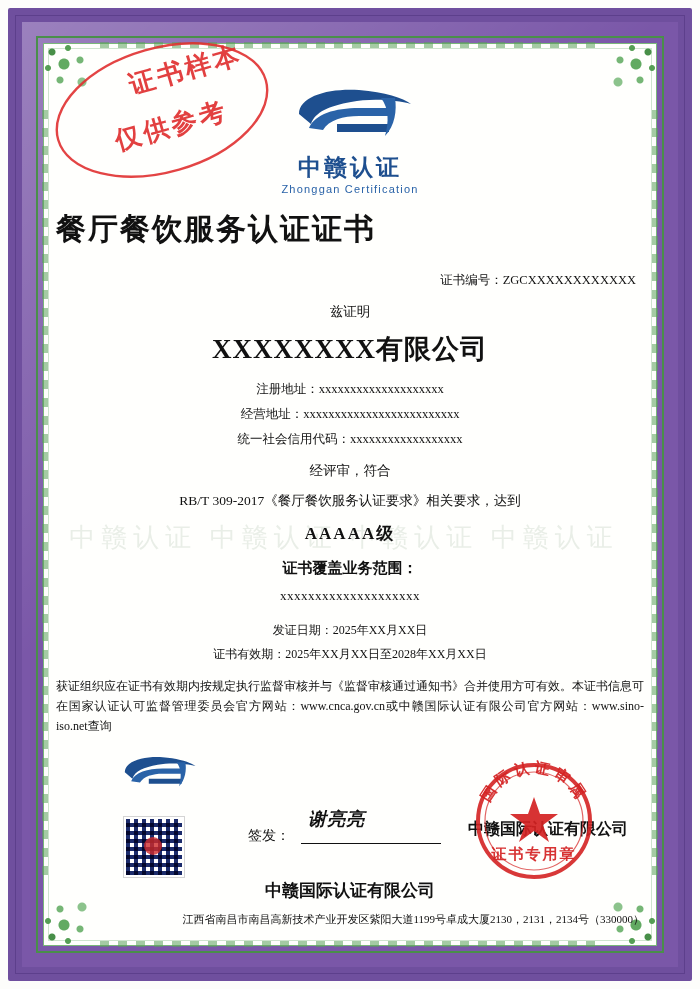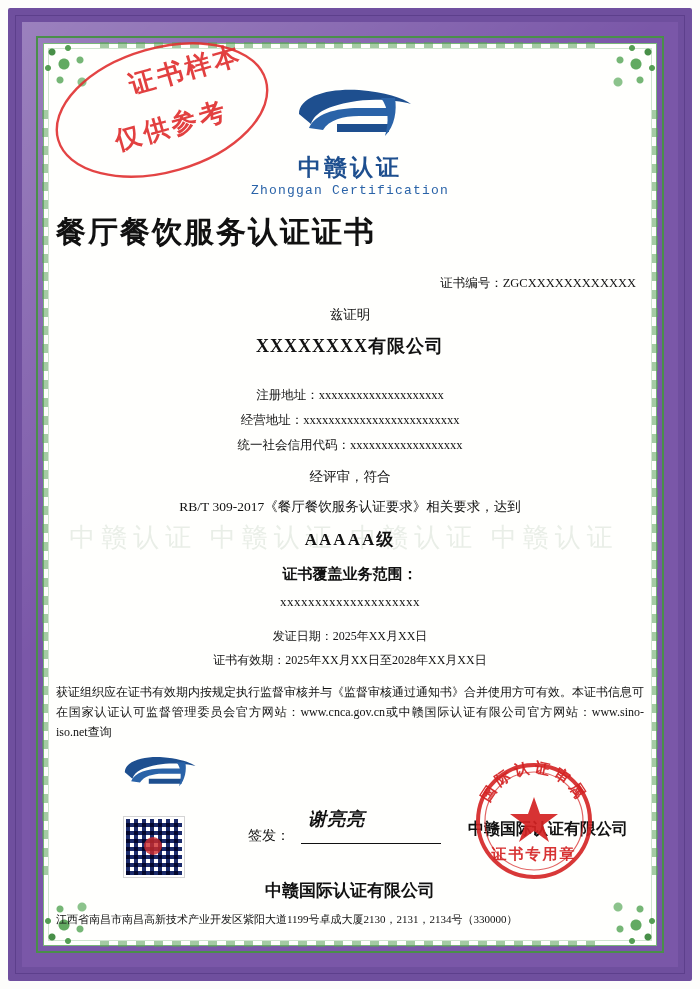--- a/index.html
+++ b/index.html
@@ -101,37 +101,37 @@
     margin-top:28px;text-align:center;
   }
   .logo-mark{display:inline-block;}
   .logo-cn{
     margin-top:2px;
     font-size:23px;font-weight:bold;color:#1e4f8f;
     letter-spacing:3px;
     font-family:"Liberation Sans","DejaVu Sans",sans-serif;
   }
   .logo-en{
-    font-size:13px;color:#2a63a8;letter-spacing:1.2px;
-    font-family:Liberation Mono, monospace;
+    font-size:11px;color:#2a63a8;letter-spacing:1.2px;
+    font-family:Liberation Sans, sans-serif;
   }
   .cert-title{
     margin-top:14px;
     font-size:30px;font-weight:bold;color:#111;
     letter-spacing:2px;
   }
   .cert-no{
     margin-top:22px;text-align:right;padding-right:8px;
     font-size:12.5px;color:#111;
   }
   .line-center{text-align:center;color:#111;}
   .zhengming{margin-top:14px;font-size:13.5px;}
-  .company{margin-top:10px;font-size:18px;font-weight:bold;letter-spacing:1px;font-family:Liberation Serif, serif;}
+  .company{margin-top:10px;font-size:27px;font-weight:bold;letter-spacing:1px;font-family:Liberation Serif, serif;}
   .addr{margin-top:8px;font-size:12.5px;}
-  .addr.first{margin-top:29px;}
+  .addr.first{margin-top:14px;}
   .after{margin-top:14px;font-size:13.5px;}
   .standard{margin-top:12px;font-size:13.5px;}
   .grade{margin-top:12px;font-size:17px;font-weight:bold;letter-spacing:2px;}
   .scope-title{margin-top:14px;font-size:15px;font-weight:bold;}
   .scope-val{margin-top:10px;font-size:13px;letter-spacing:.5px;}
   .issue{margin-top:18px;font-size:12px;}
   .valid{margin-top:7px;font-size:12px;}
   .notice{
     margin-top:14px;font-size:12px;line-height:1.65;color:#111;
     text-align:justify;
@@ -180,21 +180,21 @@
   .seal{
     position:absolute;right:42px;top:18px;
     width:136px;height:136px;
   }
   .seal svg{display:block;}
   .footer-company{
     text-align:center;font-size:17px;font-weight:bold;color:#111;
     margin-top:-6px;
   }
   .footer-addr{
-    text-align:left;font-size:11px;color:#111;margin-top:10px;
+    text-align:right;font-size:11px;color:#111;margin-top:10px;
     padding-bottom:6px;
   }
   
   .oval-stamp{
     position:absolute;left:22px;top:22px;width:300px;height:190px;
     pointer-events:none;
   }
   .oval-stamp svg{display:block;}
 </style>
 </head>

